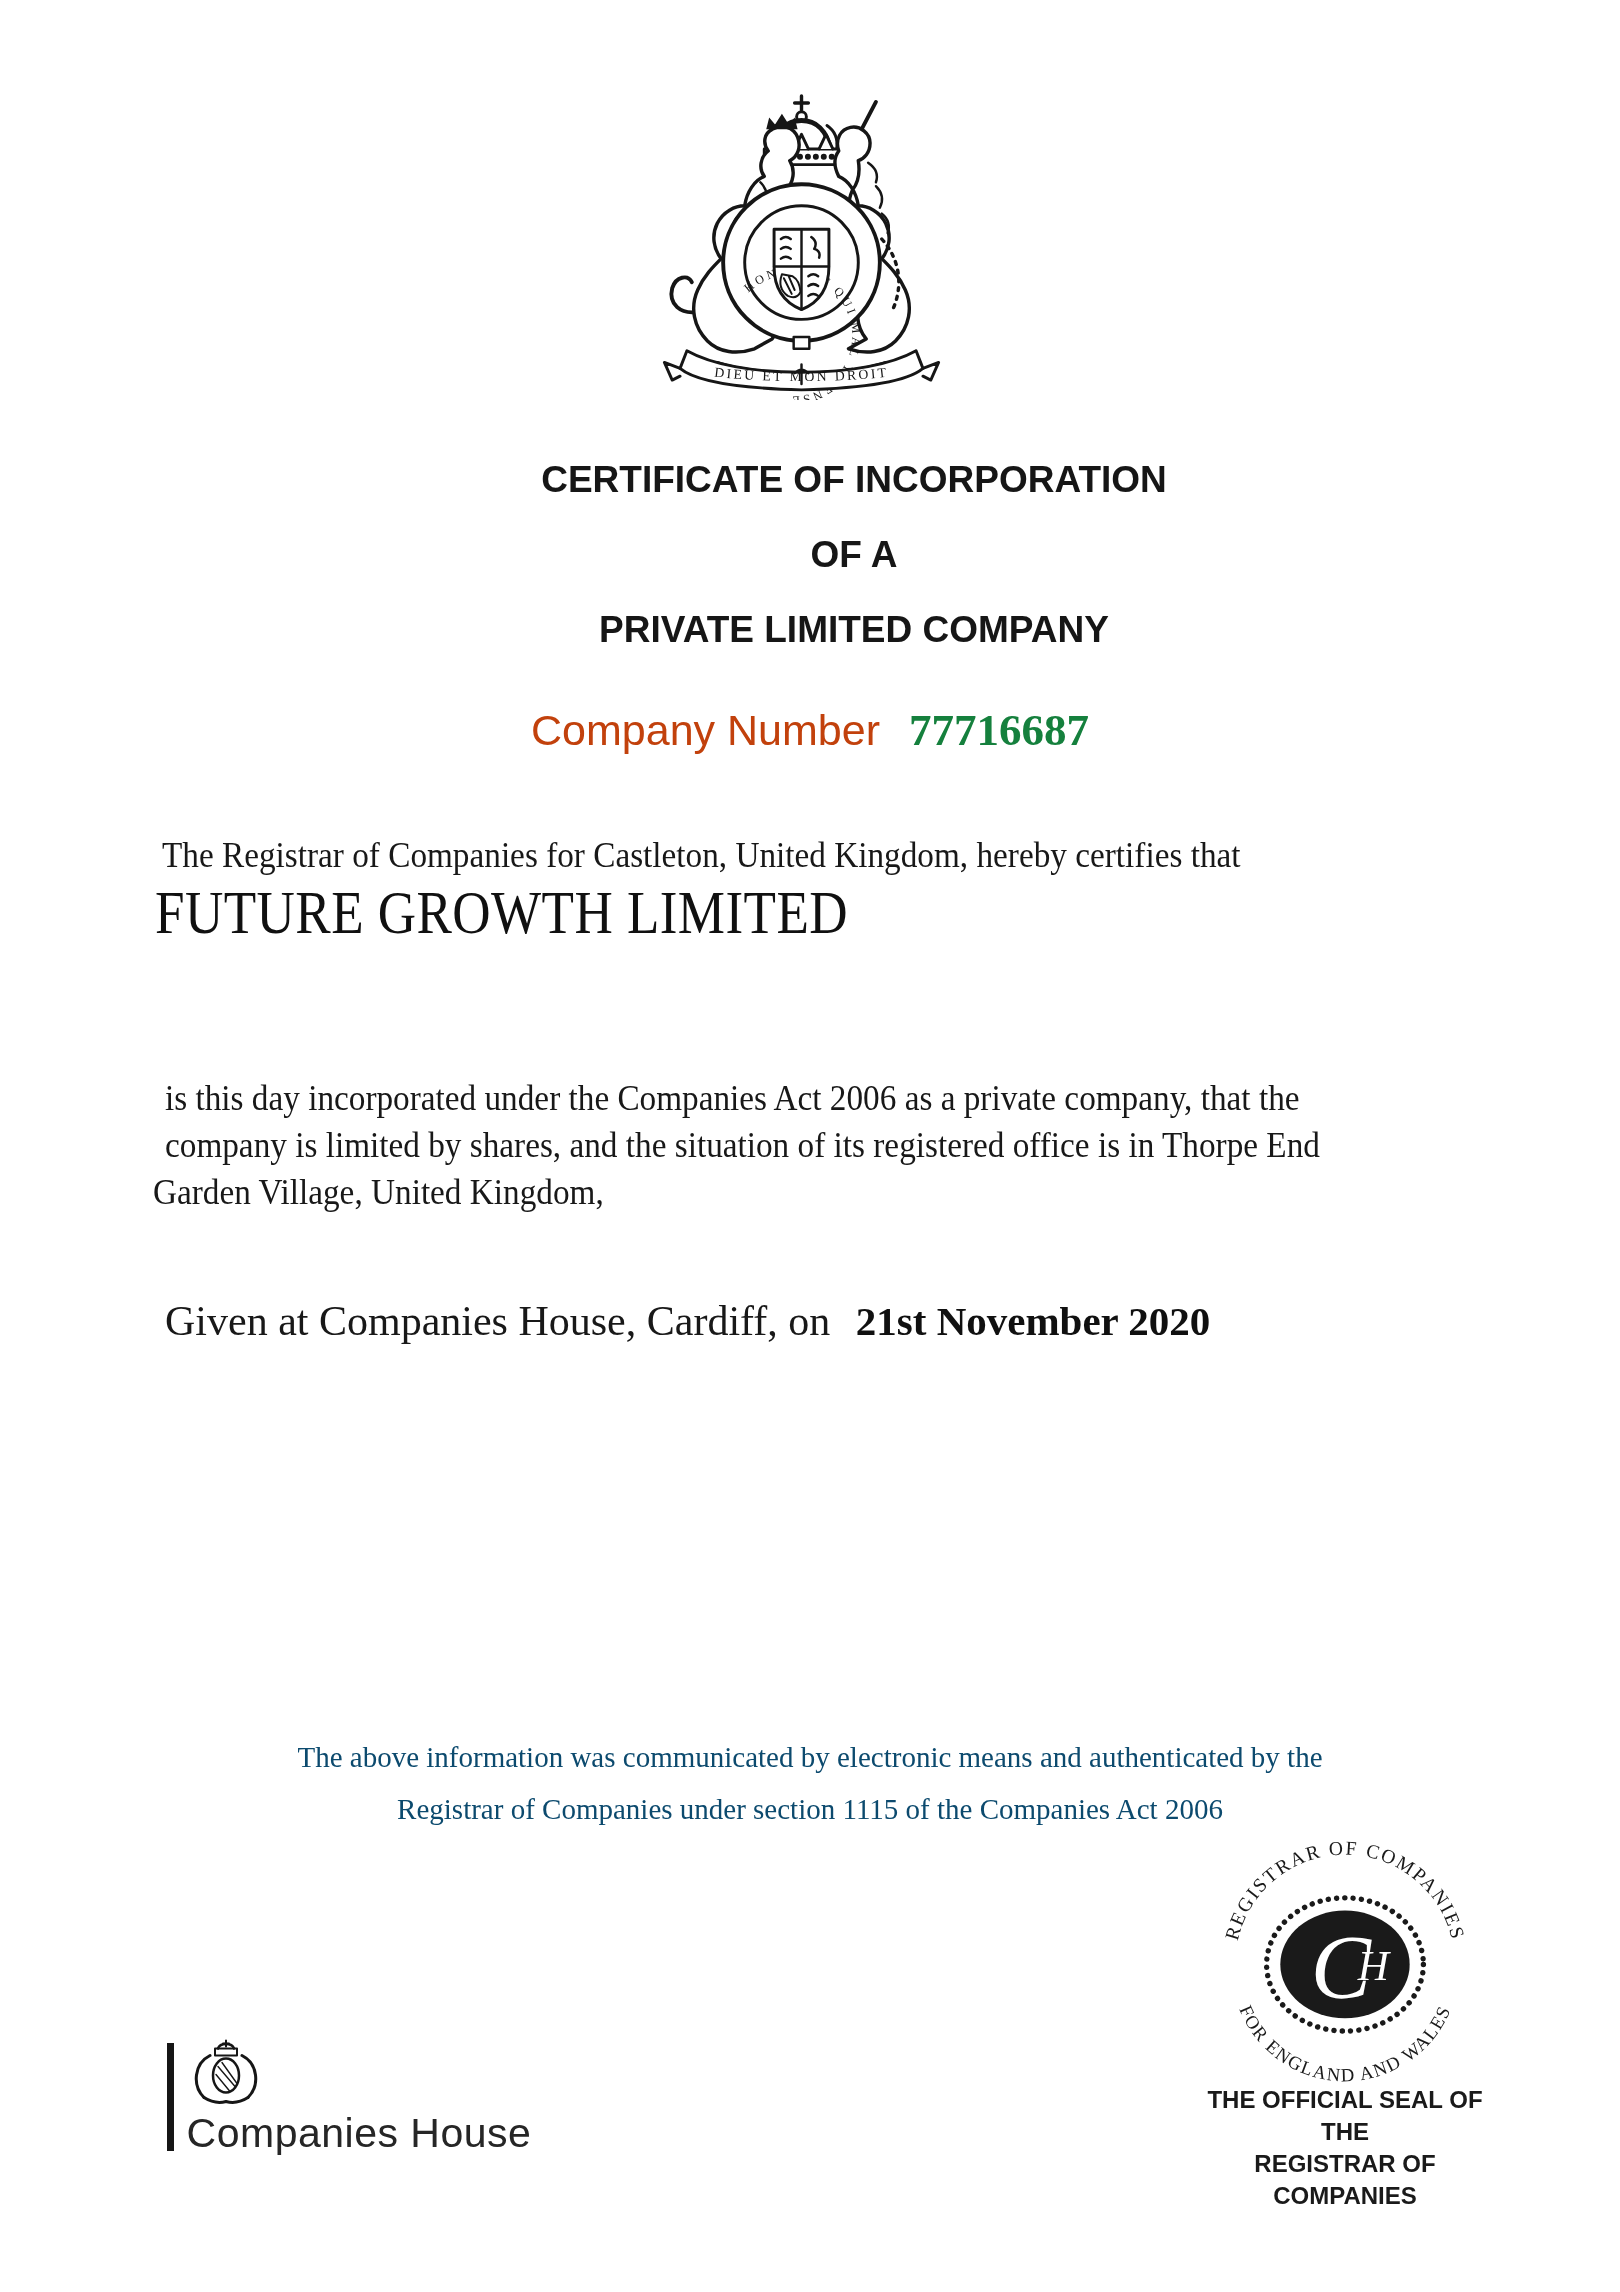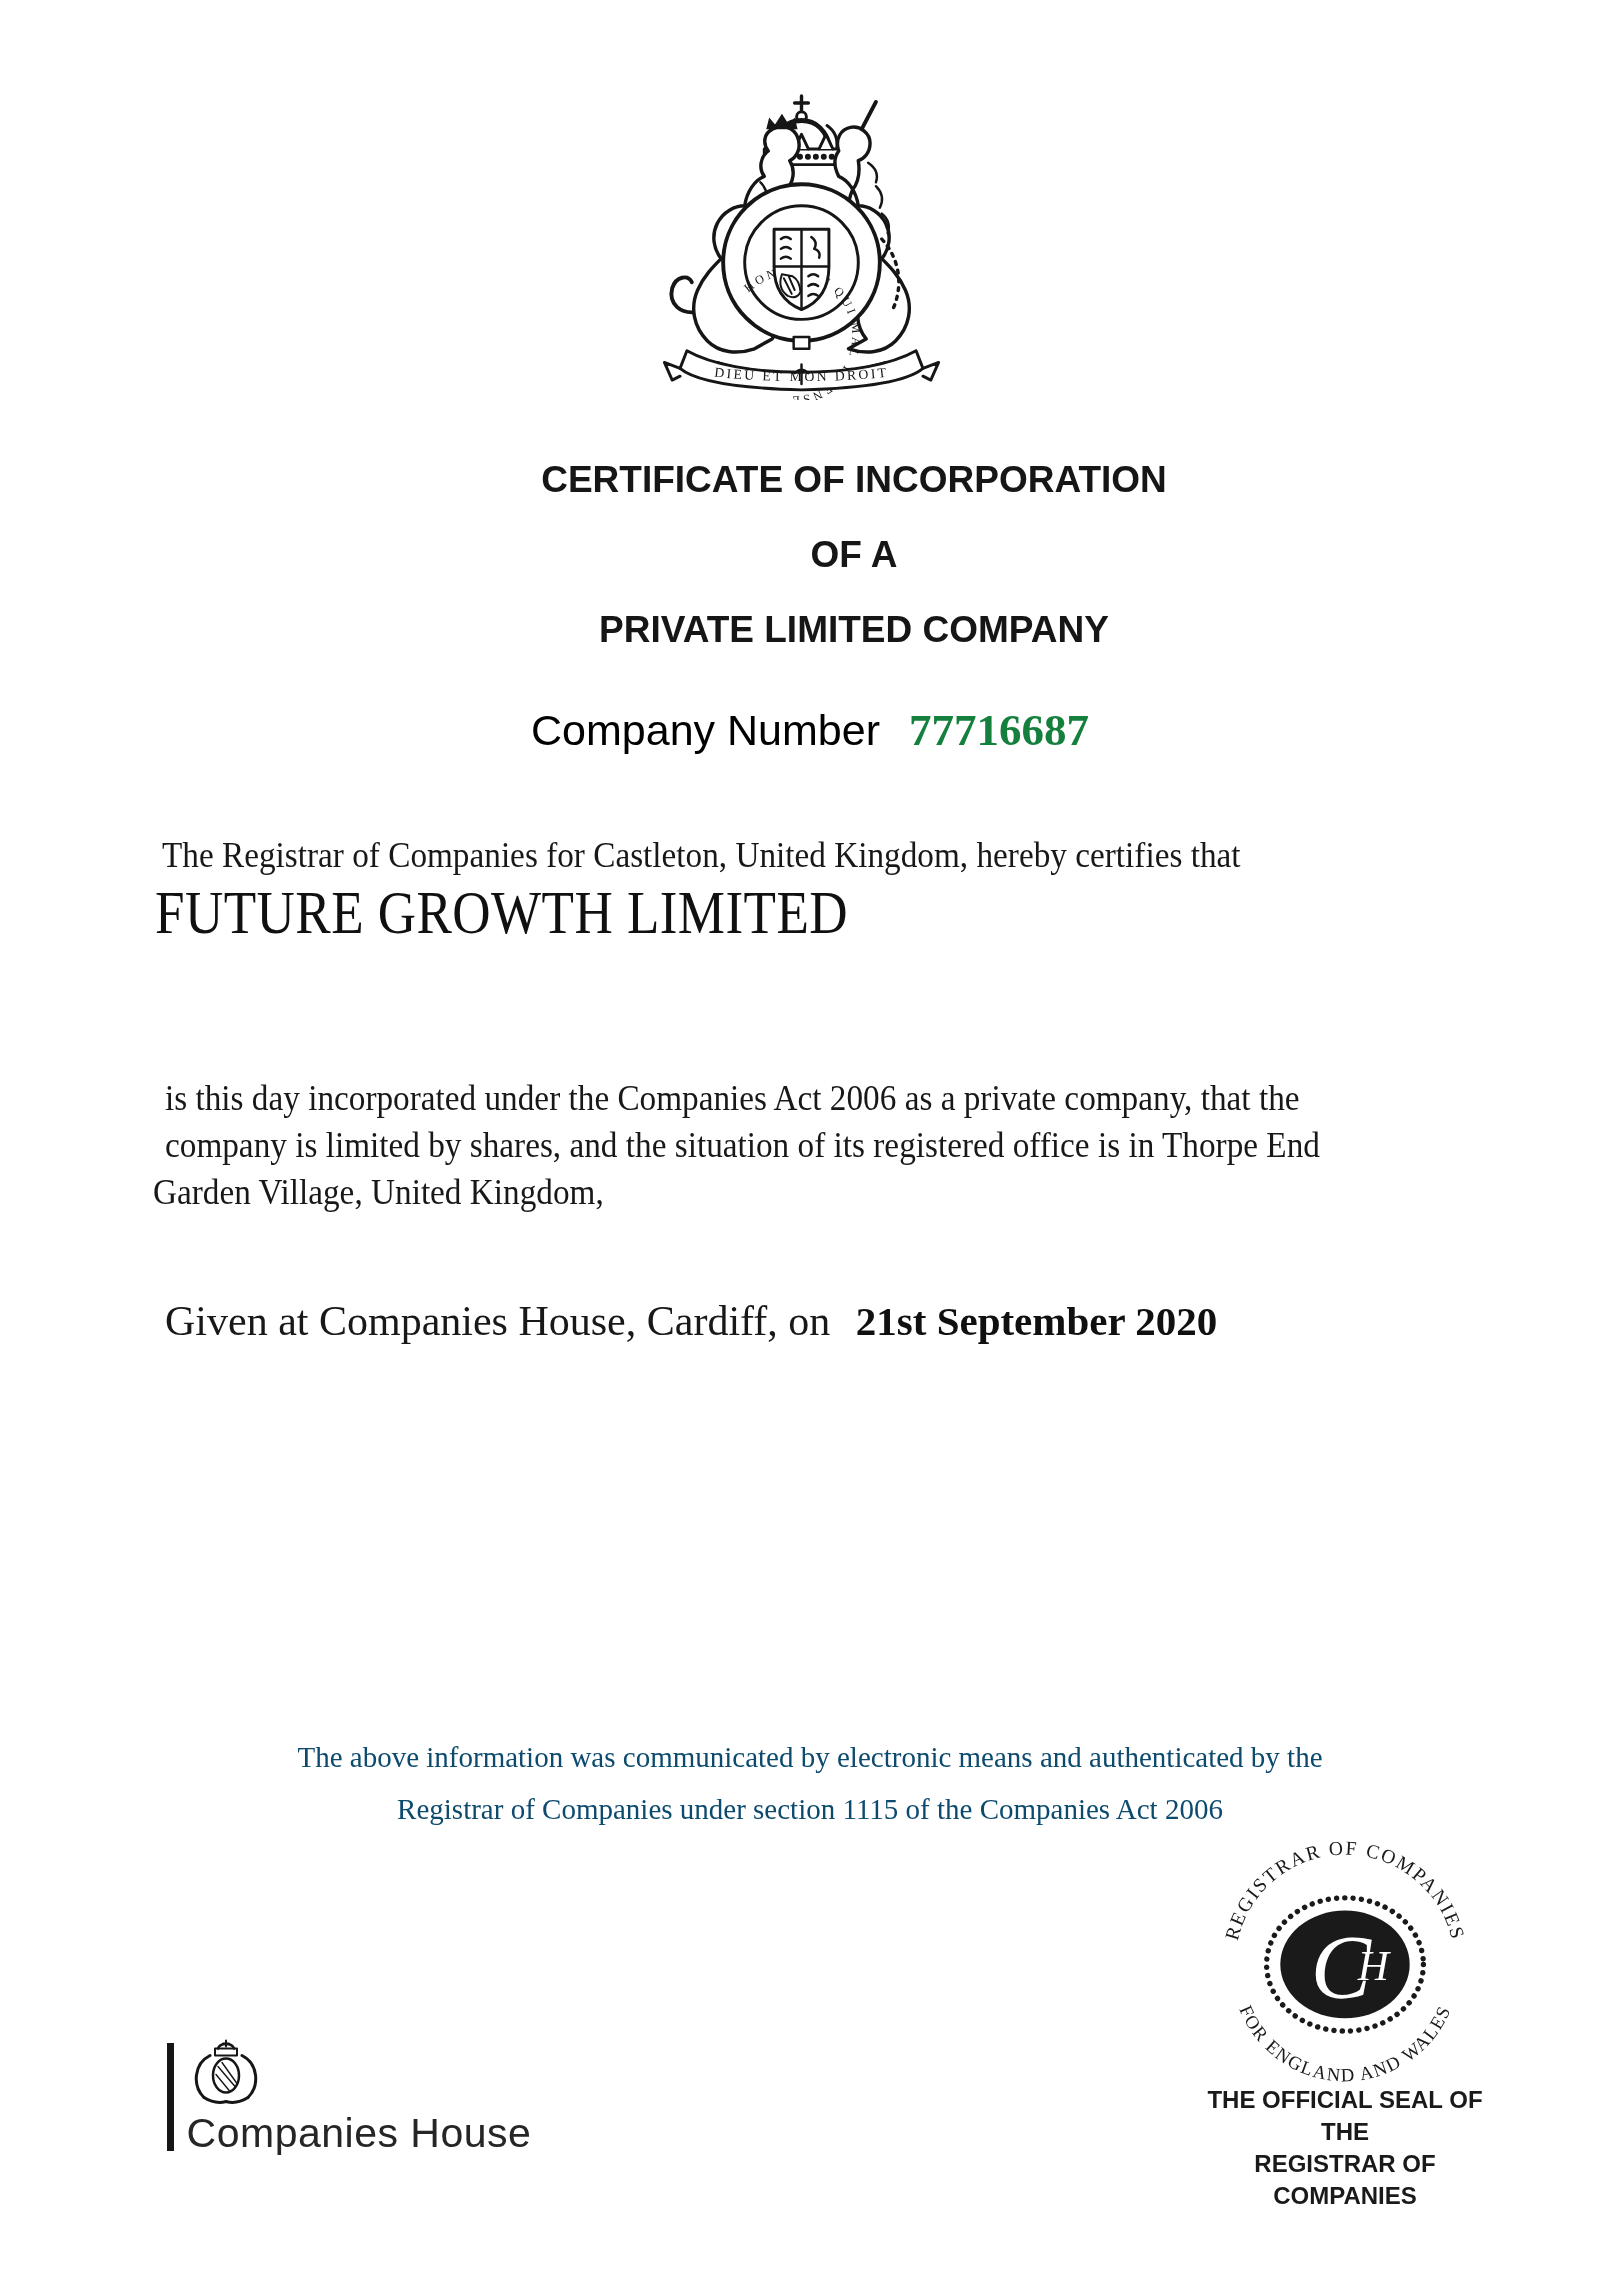--- a/index.html
+++ b/index.html
@@ -15,21 +15,21 @@
   .title{
     left:0;top:442px;width:100%;text-align:center;
     font-family:"Liberation Sans", sans-serif;font-weight:700;
     font-size:37px;line-height:75px;letter-spacing:0px;color:#161616;margin-left:44px;
   }
   .company-number{
     left:0;top:704px;width:100%;text-align:center;white-space:nowrap;
   }
   .company-number .label{
     font-family:"Liberation Sans", sans-serif;font-weight:400;
-    font-size:43px;color:#000000;
+    font-size:43px;color:#c2410c;
   }
   .company-number .value{
     font-family:"Liberation Serif", serif;font-weight:700;
     font-size:45px;margin-left:29px;color:#15803d;
   }
   
   .condensed{transform:scaleX(0.95);transform-origin:left top;}
   .certify-line{
     left:162px;top:836px;font-size:35px;white-space:nowrap;color:#181818;
   }
@@ -143,21 +143,21 @@
   <div class="abs certify-line condensed">The Registrar of Companies for Castleton, United Kingdom, hereby certifies that</div>
   <div class="abs company-name">FUTURE GROWTH LIMITED</div>
 
   <div class="abs body-text condensed">
     <div>is this day incorporated under the Companies Act 2006 as a private company, that the</div>
     <div>company is limited by shares, and the situation of its registered office is in Thorpe End</div>
     <div class="outdent">Garden Village, United Kingdom,</div>
   </div>
 
   <div class="abs given-line">
-    <span class="g-label">Given at Companies House, Cardiff, on</span><span class="g-date">21st September 2020</span>
+    <span class="g-label">Given at Companies House, Cardiff, on</span><span class="g-date">21st November 2020</span>
   </div>
 
   <div class="abs auth-note">
     <div>The above information was communicated by electronic means and authenticated by the</div>
     <div>Registrar of Companies under section 1115 of the Companies Act 2006</div>
   </div>
 
   <svg class="abs seal-svg" viewBox="0 0 300 260" fill="none">
     <defs>
       <path id="sealTop" d="M44.8,170.3 A112,112 0 1 1 255.2,170.3"></path>

